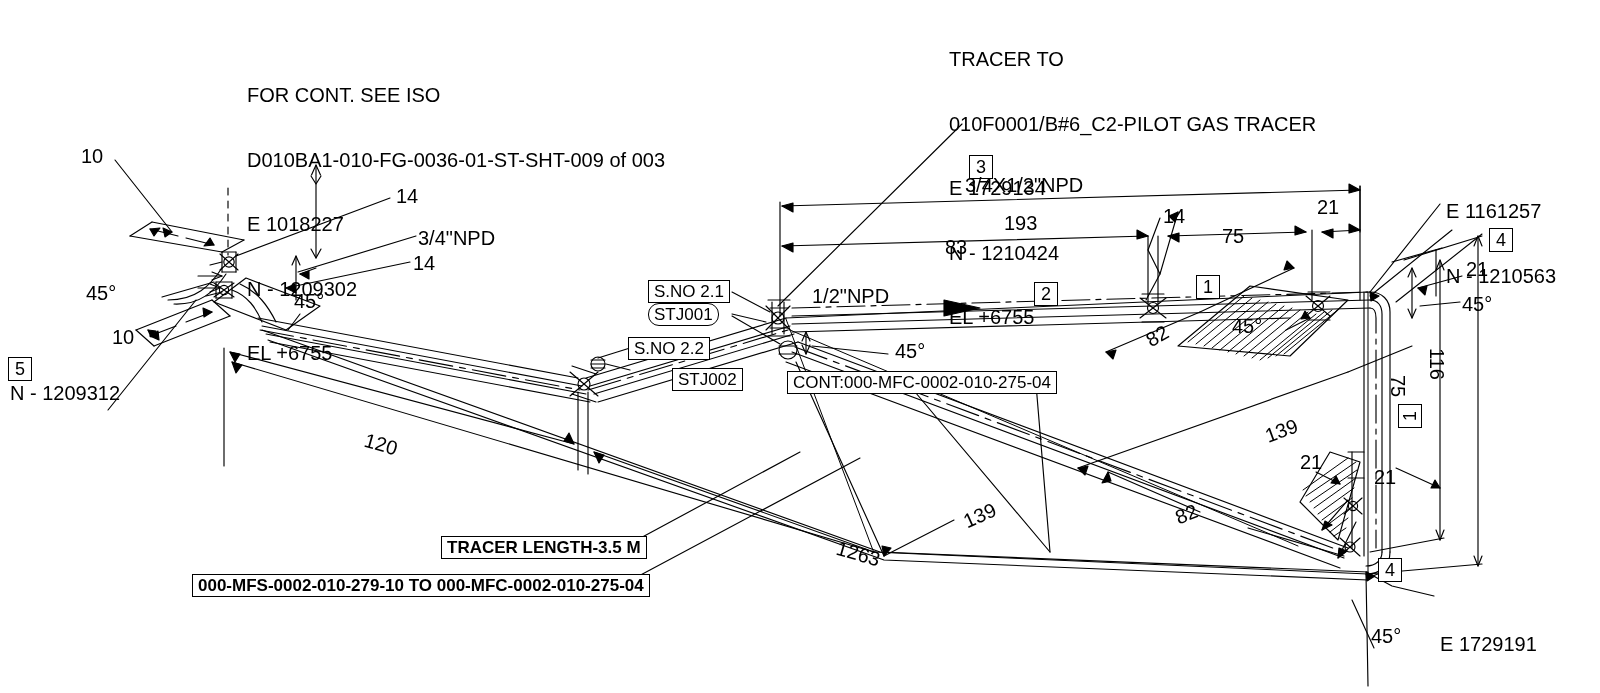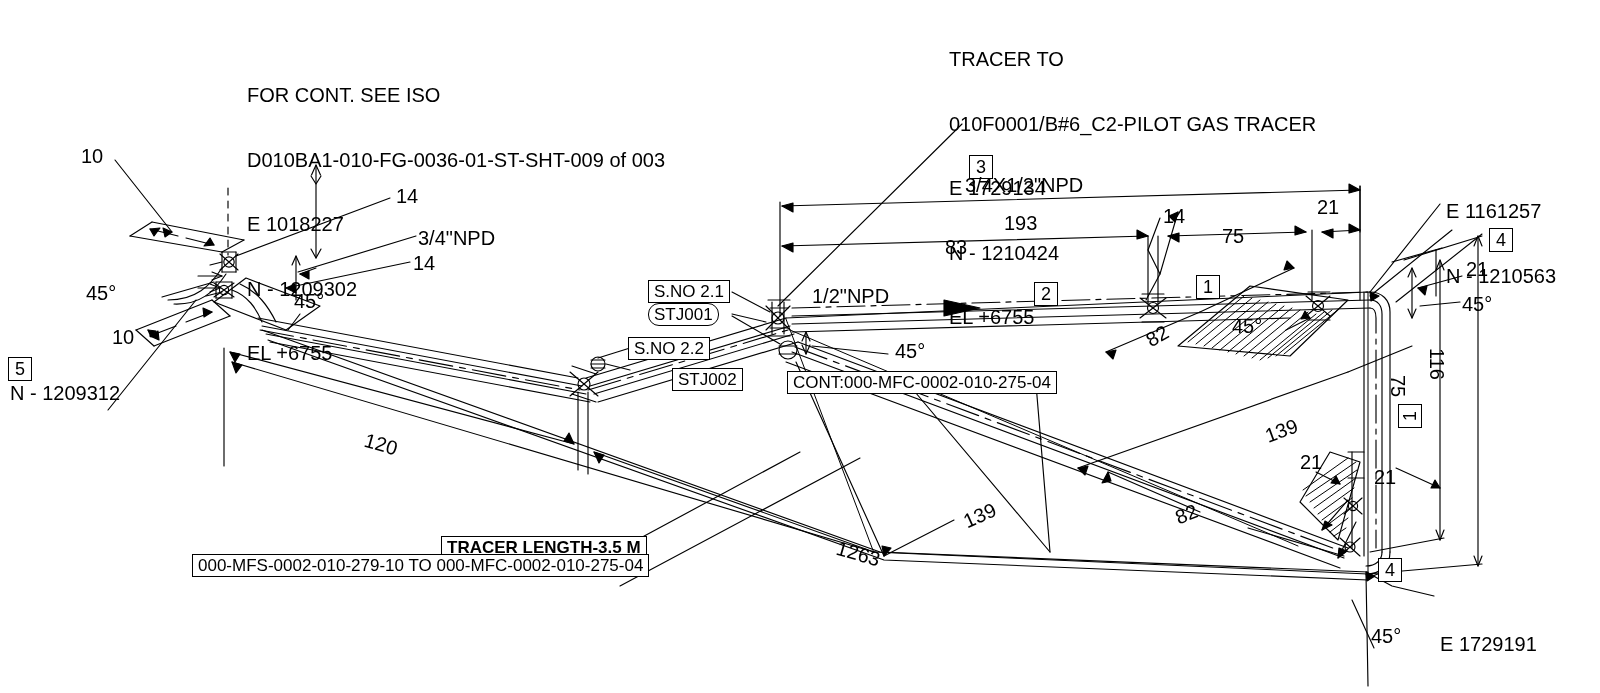--- a/index.html
+++ b/index.html
@@ -376,21 +376,21 @@
   <div class="box numbox rot" style="left:1398px;top:404px;transform:rotate(-90deg) translate(-24px,0);">1</div>
   <div class="box numbox" style="left:1489px;top:228px;">4</div>
   <div class="box numbox" style="left:1378px;top:558px;">4</div>
 
   <div class="box tagbox" style="left:648px;top:280px;">S.NO 2.1</div>
   <div class="box tagbox" style="left:648px;top:303px;border-radius:11px;">STJ001</div>
   <div class="box tagbox" style="left:628px;top:337px;">S.NO 2.2</div>
   <div class="box tagbox" style="left:628px;top:368px;margin-left:44px;">STJ002</div>
   <div class="box tagbox" style="left:787px;top:371px;">CONT:000-MFC-0002-010-275-04</div>
   <div class="box tagbox" style="left:441px;top:536px;font-weight:bold;">TRACER LENGTH-3.5 M</div>
-  <div class="box tagbox" style="left:192px;top:554px;">000-MFS-0002-010-279-10  TO 000-MFC-0002-010-275-04</div>
+  <div class="box tagbox" style="left:192px;top:574px;font-weight:bold;">000-MFS-0002-010-279-10  TO 000-MFC-0002-010-275-04</div>
 
   <div class="txt t20" style="left:418px;top:227px;">3/4"NPD</div>
   <div class="txt t20" style="left:965px;top:174px;">3/4X1/2"NPD</div>
   <div class="txt t20" style="left:812px;top:285px;">1/2"NPD</div>
 
   <div class="txt t20" style="left:81px;top:145px;">10</div>
   <div class="txt t20" style="left:112px;top:326px;">10</div>
   <div class="txt t20" style="left:396px;top:185px;">14</div>
   <div class="txt t20" style="left:413px;top:252px;">14</div>
 

